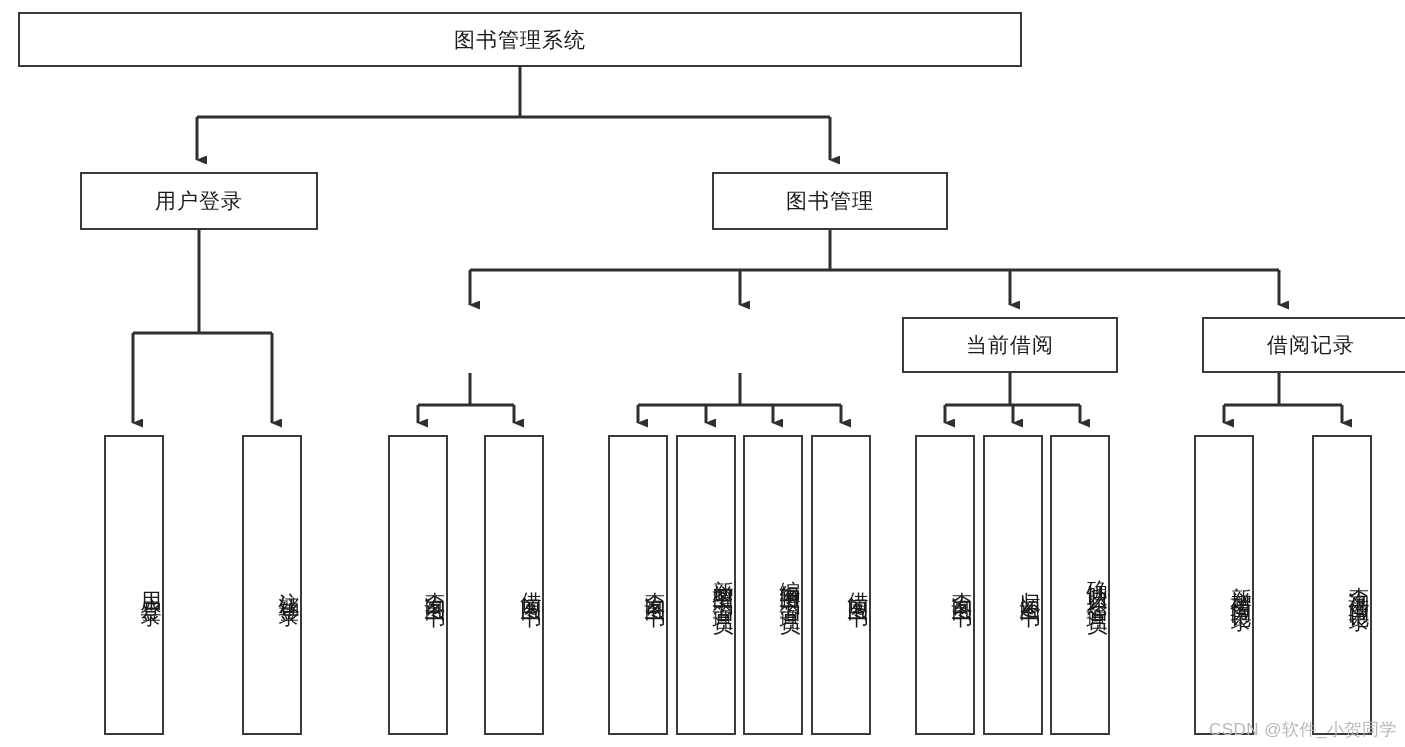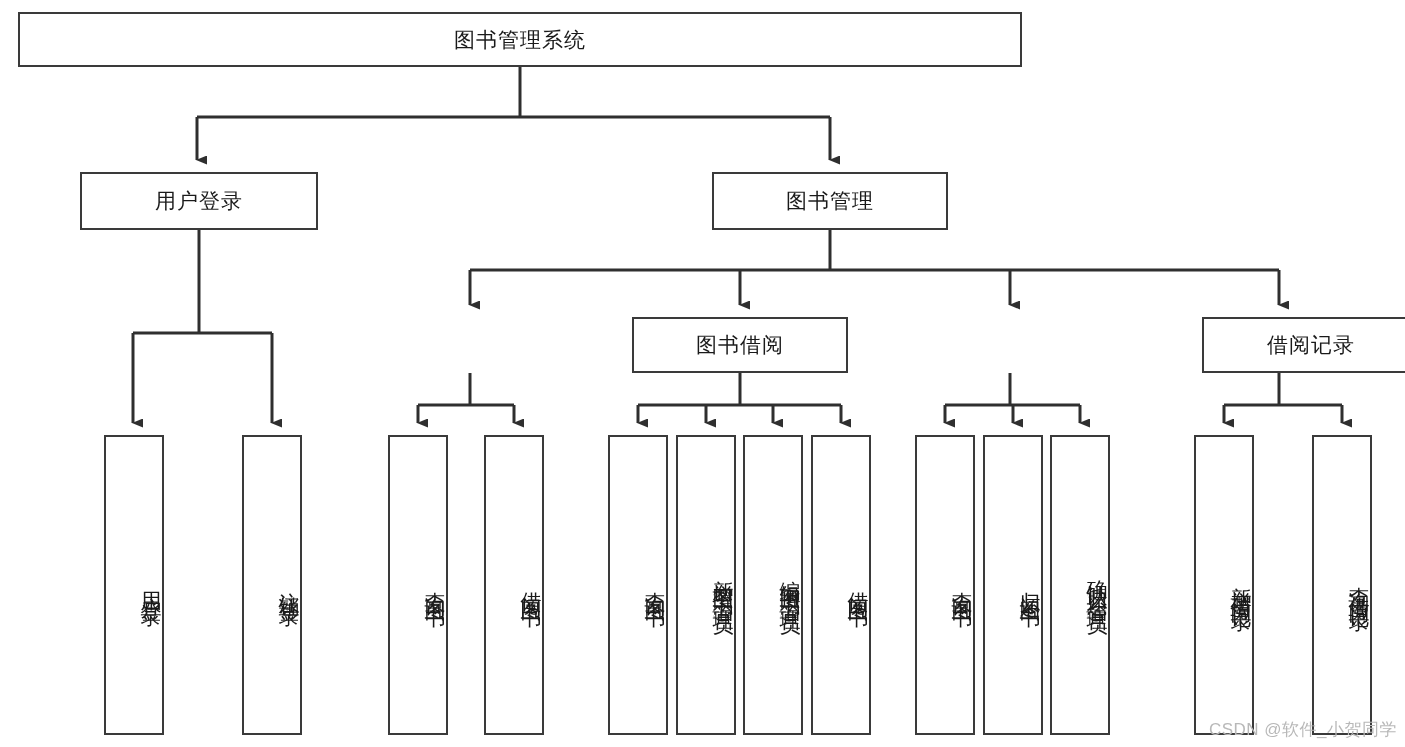--- a/index.html
+++ b/index.html
@@ -124,22 +124,22 @@
     <span>图书管理系统</span>
   </div>
 
   <div class="node horiz" style="left:80px; top:172px; width:238px; height:58px;">
     <span>用户登录</span>
   </div>
   <div class="node horiz" style="left:712px; top:172px; width:236px; height:58px;">
     <span>图书管理</span>
   </div>
 
-  <div class="node horiz" style="left:632px; top:317px; width:216px; height:56px;">
-    <span>图书借阅</span>
+  <div class="node horiz" style="left:902px; top:317px; width:216px; height:56px;">
+    <span>当前借阅</span>
   </div>
   <div class="node horiz" style="left:1170px; top:317px; width:218px; height:56px;margin-left:32px;">
     <span>借阅记录</span>
   </div>
 
   <div class="node vert" style="left:104px; top:435px; width:60px; height:300px;">
     <span>用户登录</span>
   </div>
   <div class="node vert" style="left:242px; top:435px; width:60px; height:300px;">
     <span>注销登录</span>

